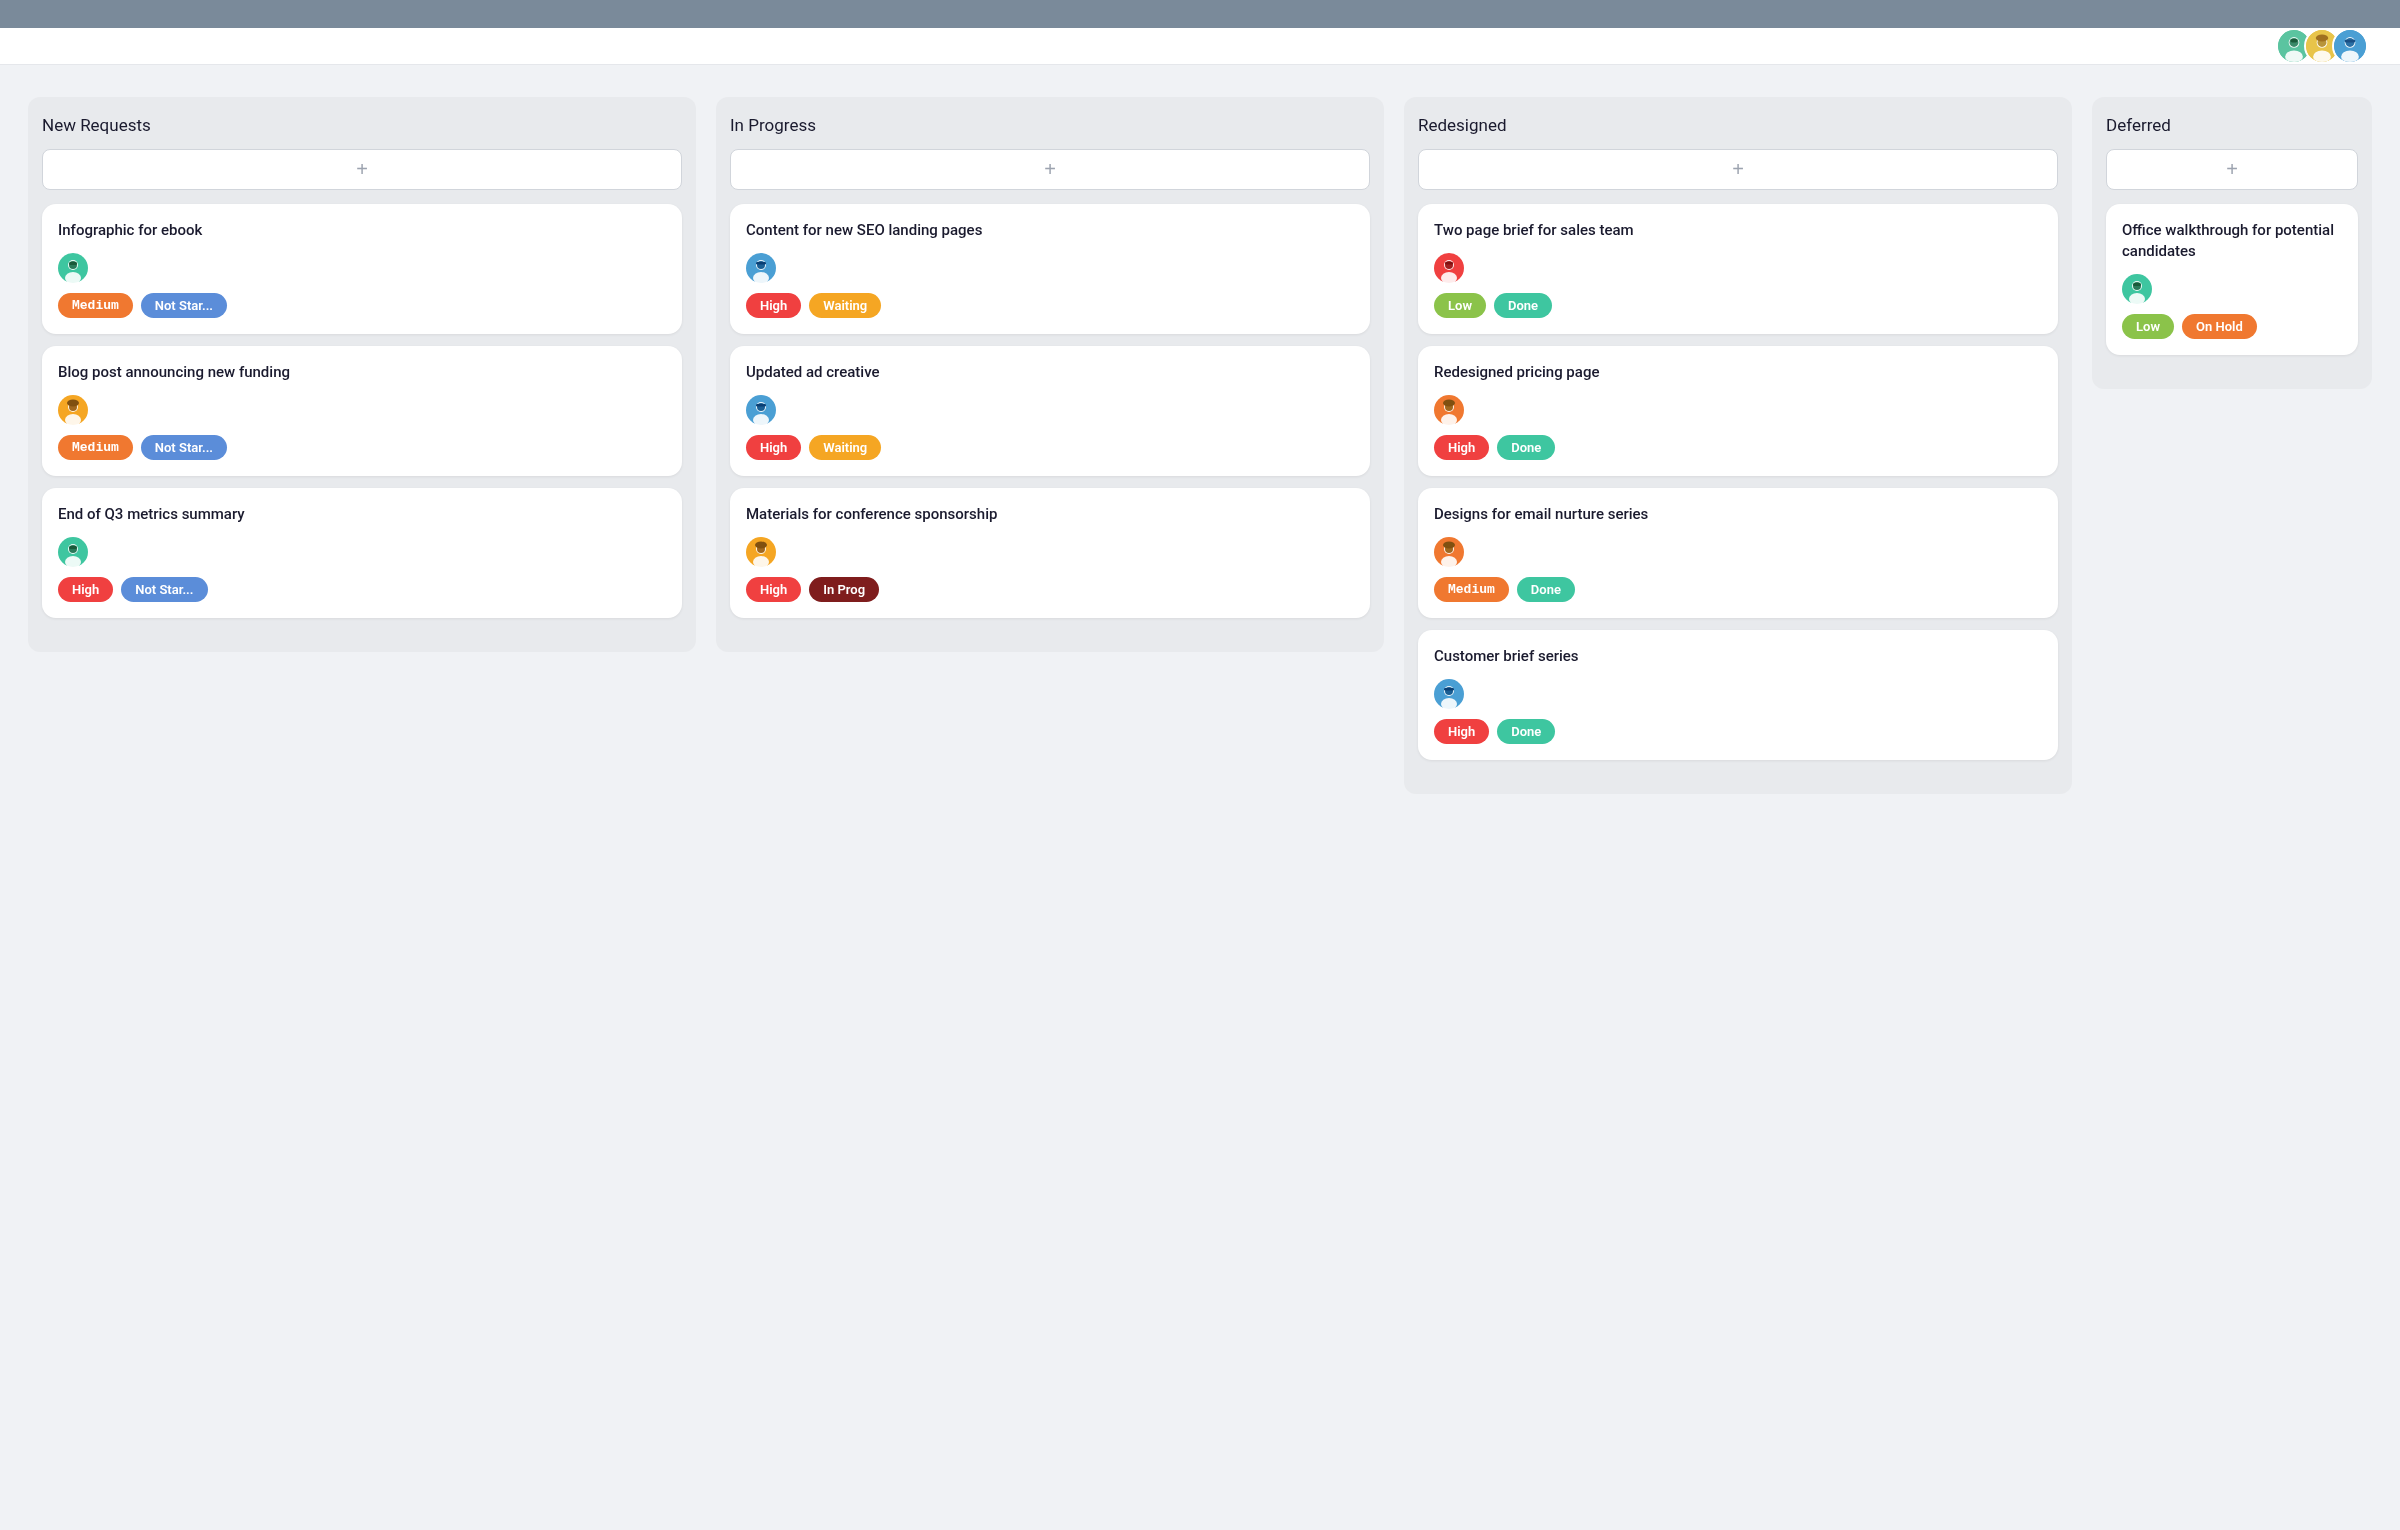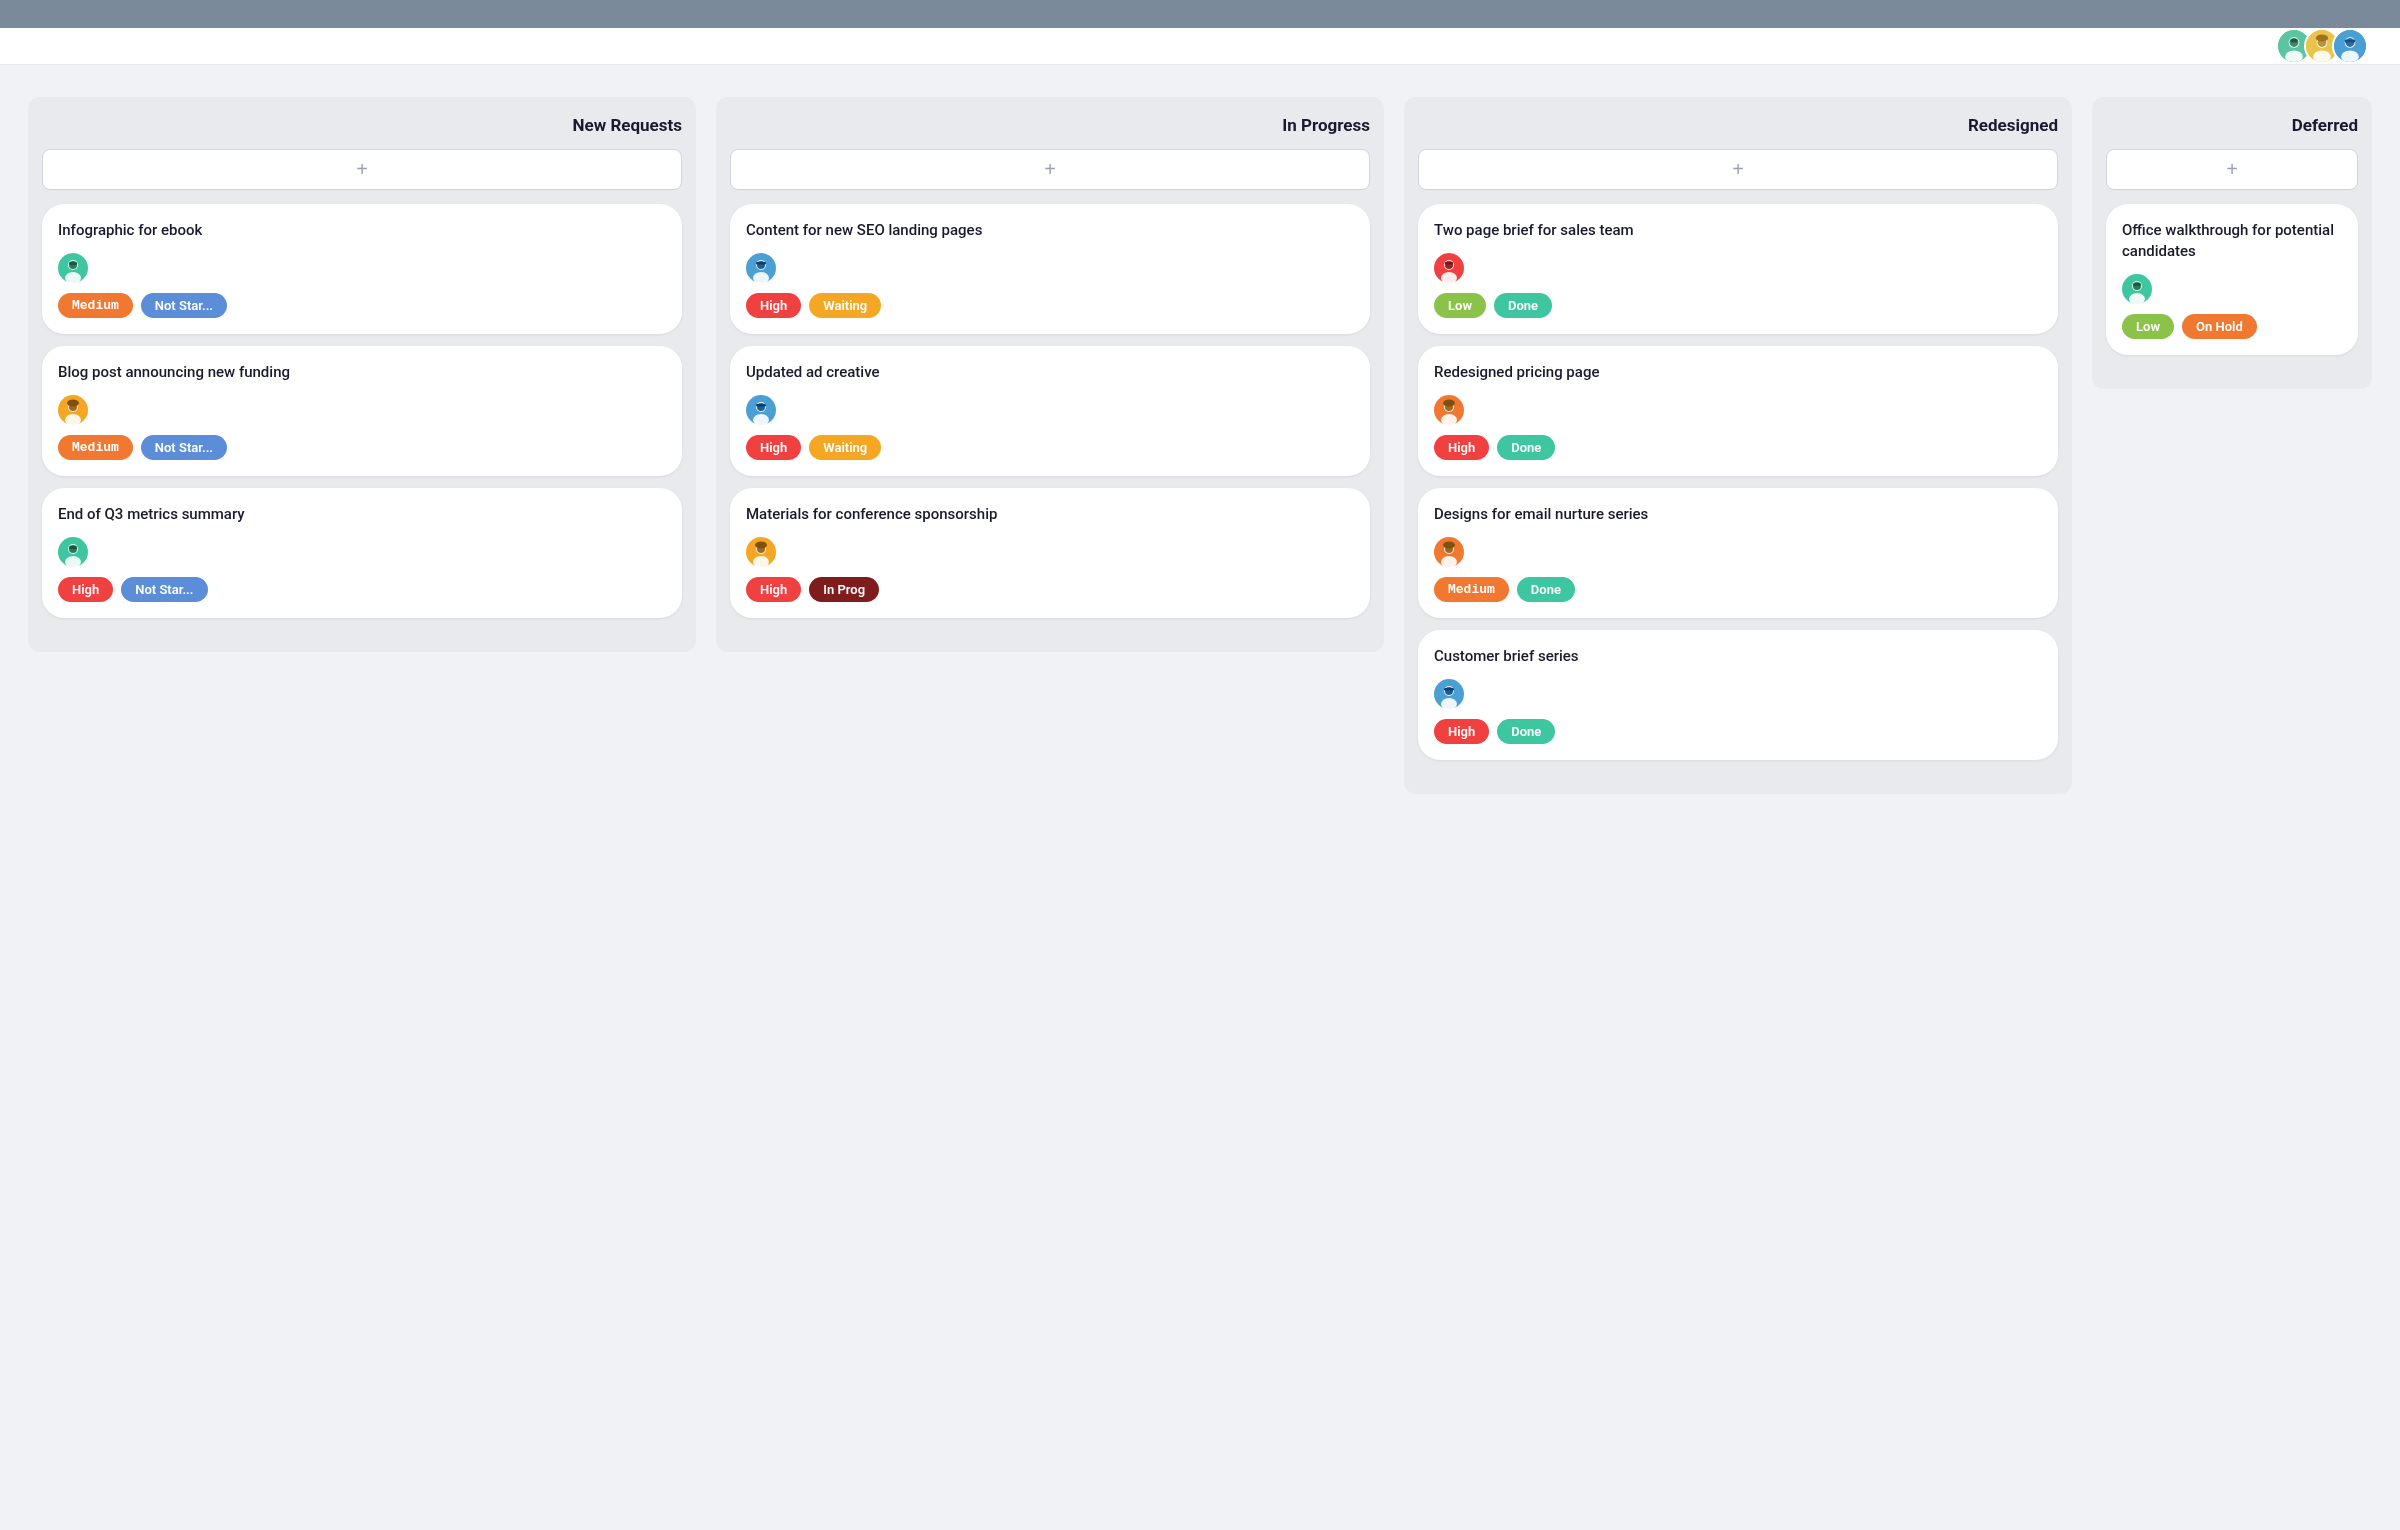--- a/index.html
+++ b/index.html
@@ -66,43 +66,42 @@
       padding: 18px 14px;
       flex: 1;
       min-width: 0;
     }
     .column-deferred {
       min-width: 240px;
       max-width: 280px;
     }
     .column-header {
       font-size: 17px;
-      font-weight: 700;
+      font-weight: 400;
       color: #1a1a2e;
       margin-bottom: 14px;
-      text-align: right;
     }
     .add-button {
       width: 100%;
       background: #fff;
       border: 1.5px solid #d1d5db;
       border-radius: 8px;
       padding: 8px;
       cursor: pointer;
       display: flex;
       align-items: center;
       justify-content: center;
       font-size: 20px;
       color: #9ca3af;
       margin-bottom: 14px;
       transition: background 0.15s;
     }
     .card {
       background: #fff;
-      border-radius: 22px;
+      border-radius: 14px;
       padding: 16px 16px 16px 16px;
       margin-bottom: 12px;
       box-shadow: 0 1px 3px rgba(0,0,0,0.07);
     }
     .card:last-child { margin-bottom: 16px; }
     .card-title {
       font-size: 15px;
       font-weight: 500;
       color: #1a1a2e;
       margin-bottom: 12px;

